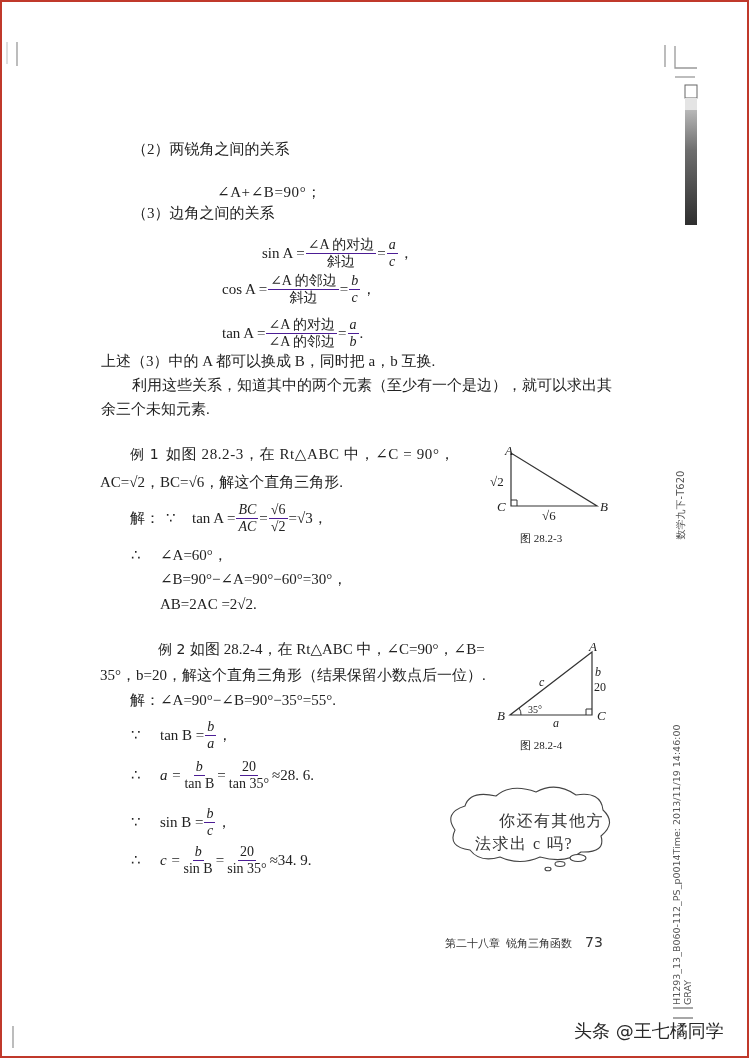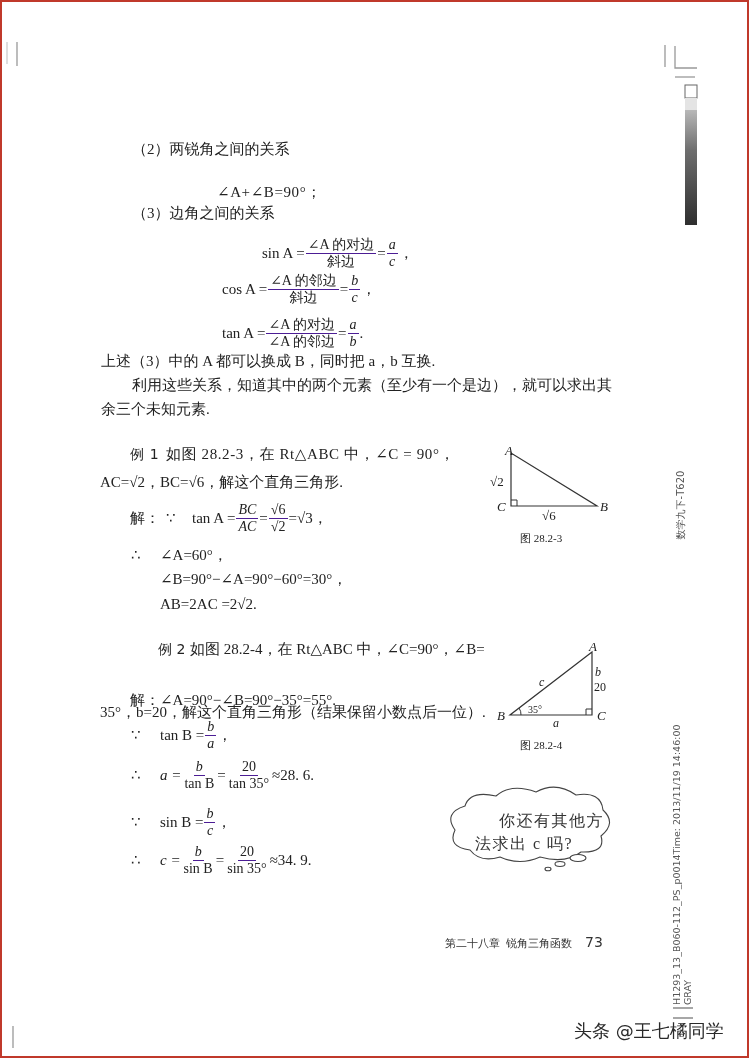--- a/index.html
+++ b/index.html
@@ -172,21 +172,21 @@
 
 <div class="ln" style="left:131px;top:546px;">
   <span class="sym">∴</span><span>∠A=60°，</span>
 </div>
 <div class="ln" style="left:160px;top:570px;">∠B=90°−∠A=90°−60°=30°，</div>
 <div class="ln" style="left:160px;top:595px;text-align:center;">AB=2AC =2√2.</div>
 
 <div class="ln" style="left:130px;top:640px;">
   <span class="ex-label" style="width:32px;margin-left:28px;">例 2</span><span>如图 28.2-4，在 Rt△ABC 中，∠C=90°，∠B=</span>
 </div>
-<div class="ln" style="left:100px;top:666px;margin-top:37px;">35°，b=20，解这个直角三角形（结果保留小数点后一位）.</div>
+<div class="ln" style="left:100px;top:666px;">35°，b=20，解这个直角三角形（结果保留小数点后一位）.</div>
 <div class="ln" style="left:130px;top:691px;">解：∠A=90°−∠B=90°−35°=55°.</div>
 
 <div class="row" style="left:131px;top:717px;">
   <span class="sym">∵</span>
   <span>tan B =</span>
   <span class="frac it">
     <span class="n">b</span>
     <span class="d">a</span>
   </span>
   <span>，</span>

